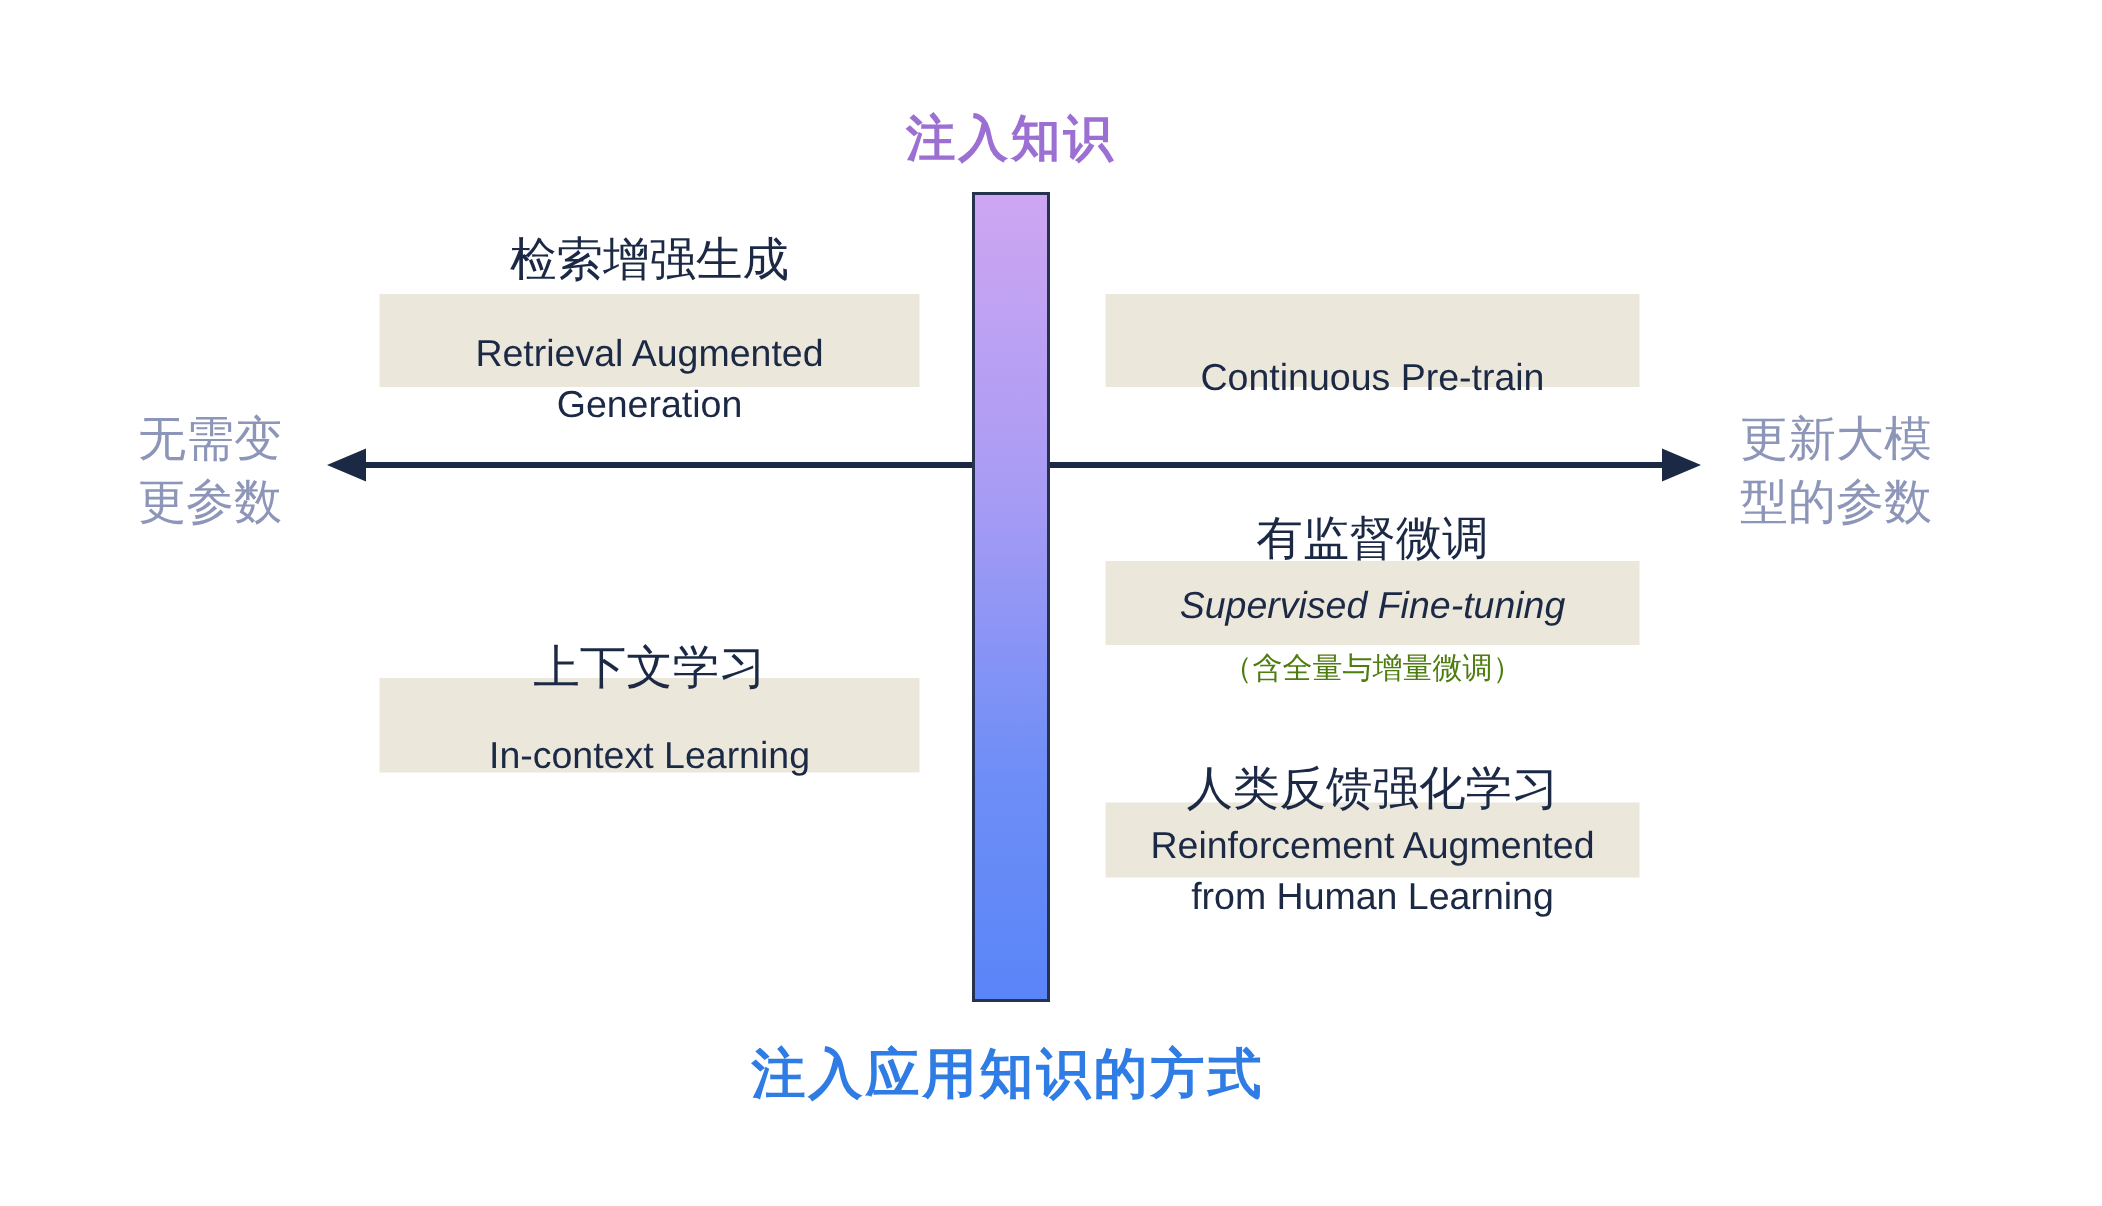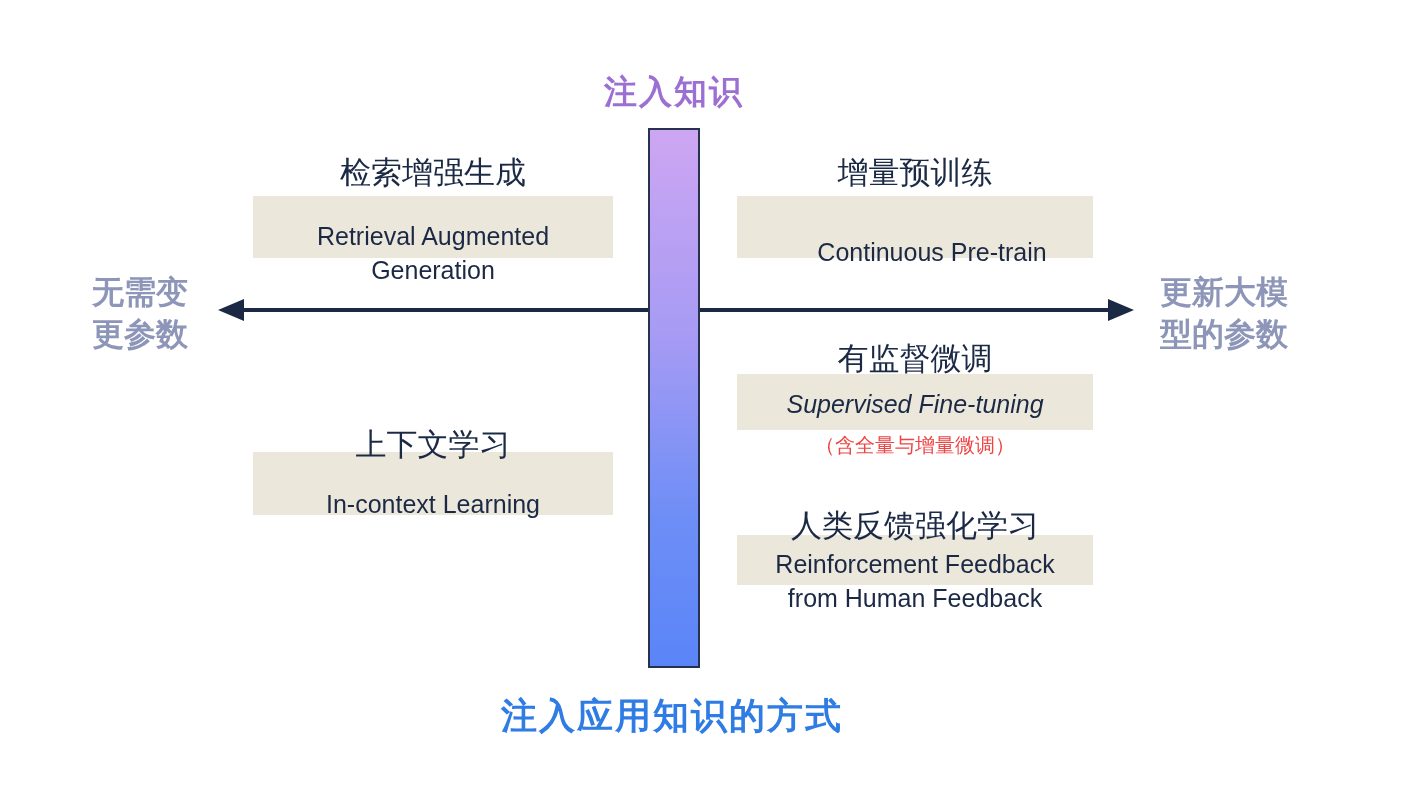--- a/index.html
+++ b/index.html
@@ -28,21 +28,21 @@
   .axis-title-bottom {
     left: 472px; top: 692px; width: 400px;
     text-align: center;
     font-size: 36px; font-weight: 700;
     color: #2e7ce4;
     letter-spacing: 2px;
     z-index: 5;
   }
   .axis-side-label {
     text-align: center;
-    font-size: 32px; font-weight: 700;
+    font-size: 32px; font-weight: 400;
     color: #8d96b8;
     line-height: 1.3;
     z-index: 5;
   }
   .axis-side-label.left  { left: 75px;  top: 272px; width: 130px; }
   .axis-side-label.right { left: 1138px; top: 272px; width: 172px; }
 
   .h-arrow {
     left: 218px; top: 294px; width: 916px; height: 32px;
     z-index: 1;
@@ -72,21 +72,21 @@
     font-size: 25px;
     font-weight: 400;
     color: #1b2945;
     line-height: 1.35;
     z-index: 4;
   }
   .note-text {
     text-align: center;
     font-size: 20px;
     font-weight: 400;
-    color: #ef4444;
+    color: #4d7c0f;
     z-index: 4;
   }
 </style>
 </head>
 <body>
 
 <div class="canvas">
 
   <div class="abs axis-title-top">注入知识</div>
 
@@ -110,33 +110,32 @@
 
   <div class="abs v-bar"></div>
 
   <div class="abs zh-title" style="left:253px; top:152px; width:360px;">检索增强生成</div>
   <div class="abs beige-box" style="left:253px; top:196px; width:360px; height:62px;"></div>
   <div class="abs en-text" style="left:253px; top:220px; width:360px;">
     <div>Retrieval Augmented</div>
     <div>Generation</div>
   </div>
 
-  <div class="abs zh-title" style="left:737px; top:152px; width:356px;">增量预训练</div>
   <div class="abs beige-box" style="left:737px; top:196px; width:356px; height:62px;"></div>
-  <div class="abs en-text" style="left:754px; top:236px; width:356px;">Continuous Pre-train</div>
+  <div class="abs en-text" style="left:737px; top:236px; width:356px;">Continuous Pre-train</div>
 
   <div class="abs zh-title" style="left:737px; top:338px; width:356px;">有监督微调</div>
   <div class="abs beige-box" style="left:737px; top:374px; width:356px; height:56px;"></div>
   <div class="abs en-text" style="left:737px; top:388px; width:356px;font-style:italic;">Supervised Fine-tuning</div>
   <div class="abs note-text" style="left:737px; top:432px; width:356px;">（含全量与增量微调）</div>
 
   <div class="abs zh-title" style="left:253px; top:424px; width:360px;">上下文学习</div>
   <div class="abs beige-box" style="left:253px; top:452px; width:360px; height:63px;"></div>
   <div class="abs en-text" style="left:253px; top:488px; width:360px;">In-context Learning</div>
 
   <div class="abs zh-title" style="left:737px; top:505px; width:356px;">人类反馈强化学习</div>
   <div class="abs beige-box" style="left:737px; top:535px; width:356px; height:50px;"></div>
   <div class="abs en-text" style="left:737px; top:548px; width:356px;">
-    <div>Reinforcement Feedback</div>
-    <div>from Human Feedback</div>
+    <div>Reinforcement Augmented</div>
+    <div>from Human Learning</div>
   </div>
 
 </div>
 
 </body></html>

